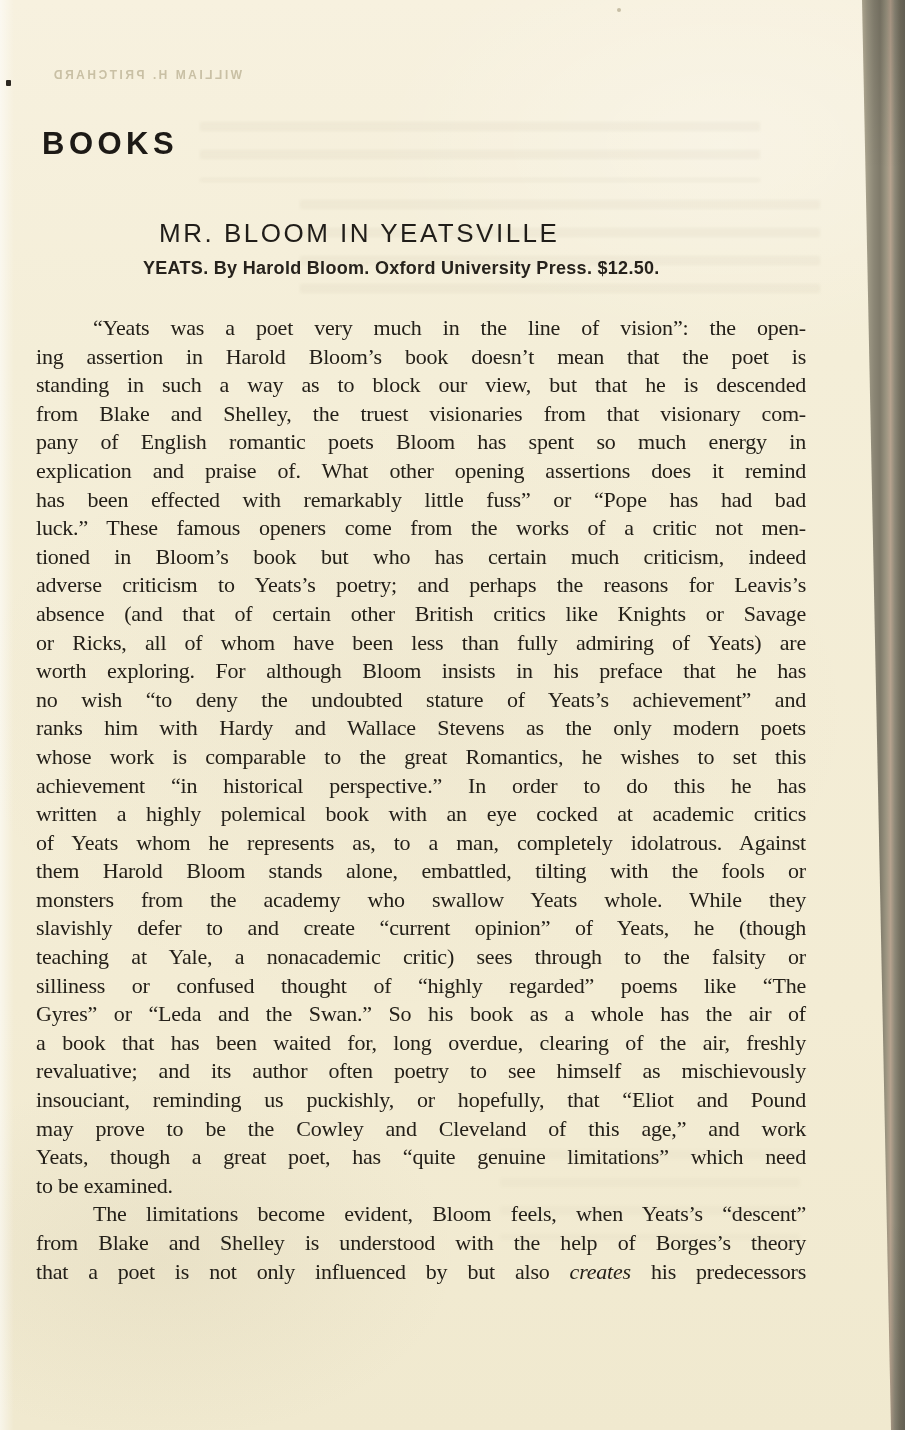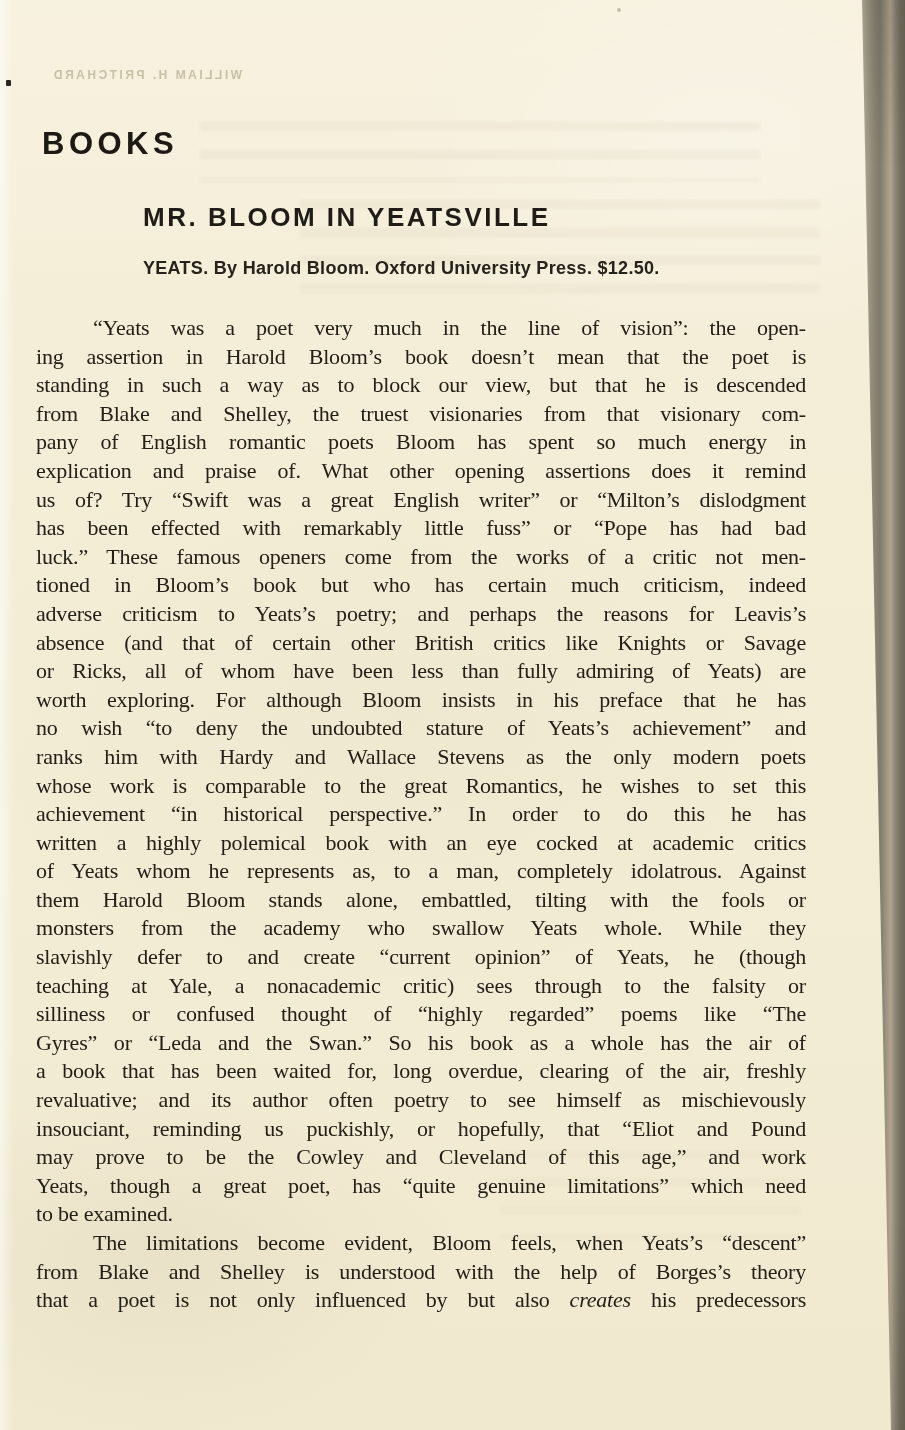--- a/index.html
+++ b/index.html
@@ -62,22 +62,22 @@
   .speck-2 {
     position: absolute; left: 617px; top: 8px; width: 4px; height: 4px;
     background: #c7bea5; border-radius: 50%;
   }
   .section-heading {
     position: absolute; left: 34px; top: 118px; margin: 8px;
     font-family: "Liberation Sans", sans-serif; font-weight: bold;
     font-size: 31px; letter-spacing: 4.5px; color: #1d1a16;
   }
   .article-title {
-    position: absolute; left: 143px; top: 202px; margin: 0;
-    font-family: "Liberation Sans", sans-serif; font-weight: bold;
+    position: absolute; left: 143px; top: 202px; margin: 16px;
+    font-family: "Liberation Sans", sans-serif; font-weight: normal;
     font-size: 26px; letter-spacing: 2.5px; color: #201d19;
   }
   .book-citation {
     position: absolute; left: 143px; top: 258px;
     font-family: "Liberation Sans", sans-serif; font-weight: bold;
     font-size: 18px; letter-spacing: 0.3px; color: #26221c;
   }
   .review-body {
     position: absolute; left: 36px; top: 314px; width: 770px;
     font-family: "Liberation Serif", serif;
@@ -117,21 +117,20 @@
 
   <div class="book-citation">YEATS. By Harold Bloom. Oxford University Press. $12.50.</div>
 
   <div class="review-body">
       <div class="bodyline indent">“Yeats was a poet very much in the line of vision”: the open-</div>
       <div class="bodyline">ing assertion in Harold Bloom’s book doesn’t mean that the poet is</div>
       <div class="bodyline">standing in such a way as to block our view, but that he is descended</div>
       <div class="bodyline">from Blake and Shelley, the truest visionaries from that visionary com-</div>
       <div class="bodyline">pany of English romantic poets Bloom has spent so much energy in</div>
       <div class="bodyline">explication and praise of. What other opening assertions does it remind</div>
-      <div class="bodyline">us of? Try “Swift was a great English writer” or “Milton’s dislodgment</div>
       <div class="bodyline">has been effected with remarkably little fuss” or “Pope has had bad</div>
       <div class="bodyline">luck.” These famous openers come from the works of a critic not men-</div>
       <div class="bodyline">tioned in Bloom’s book but who has certain much criticism, indeed</div>
       <div class="bodyline">adverse criticism to Yeats’s poetry; and perhaps the reasons for Leavis’s</div>
       <div class="bodyline">absence (and that of certain other British critics like Knights or Savage</div>
       <div class="bodyline">or Ricks, all of whom have been less than fully admiring of Yeats) are</div>
       <div class="bodyline">worth exploring. For although Bloom insists in his preface that he has</div>
       <div class="bodyline">no wish “to deny the undoubted stature of Yeats’s achievement” and</div>
       <div class="bodyline">ranks him with Hardy and Wallace Stevens as the only modern poets</div>
       <div class="bodyline">whose work is comparable to the great Romantics, he wishes to set this</div>

